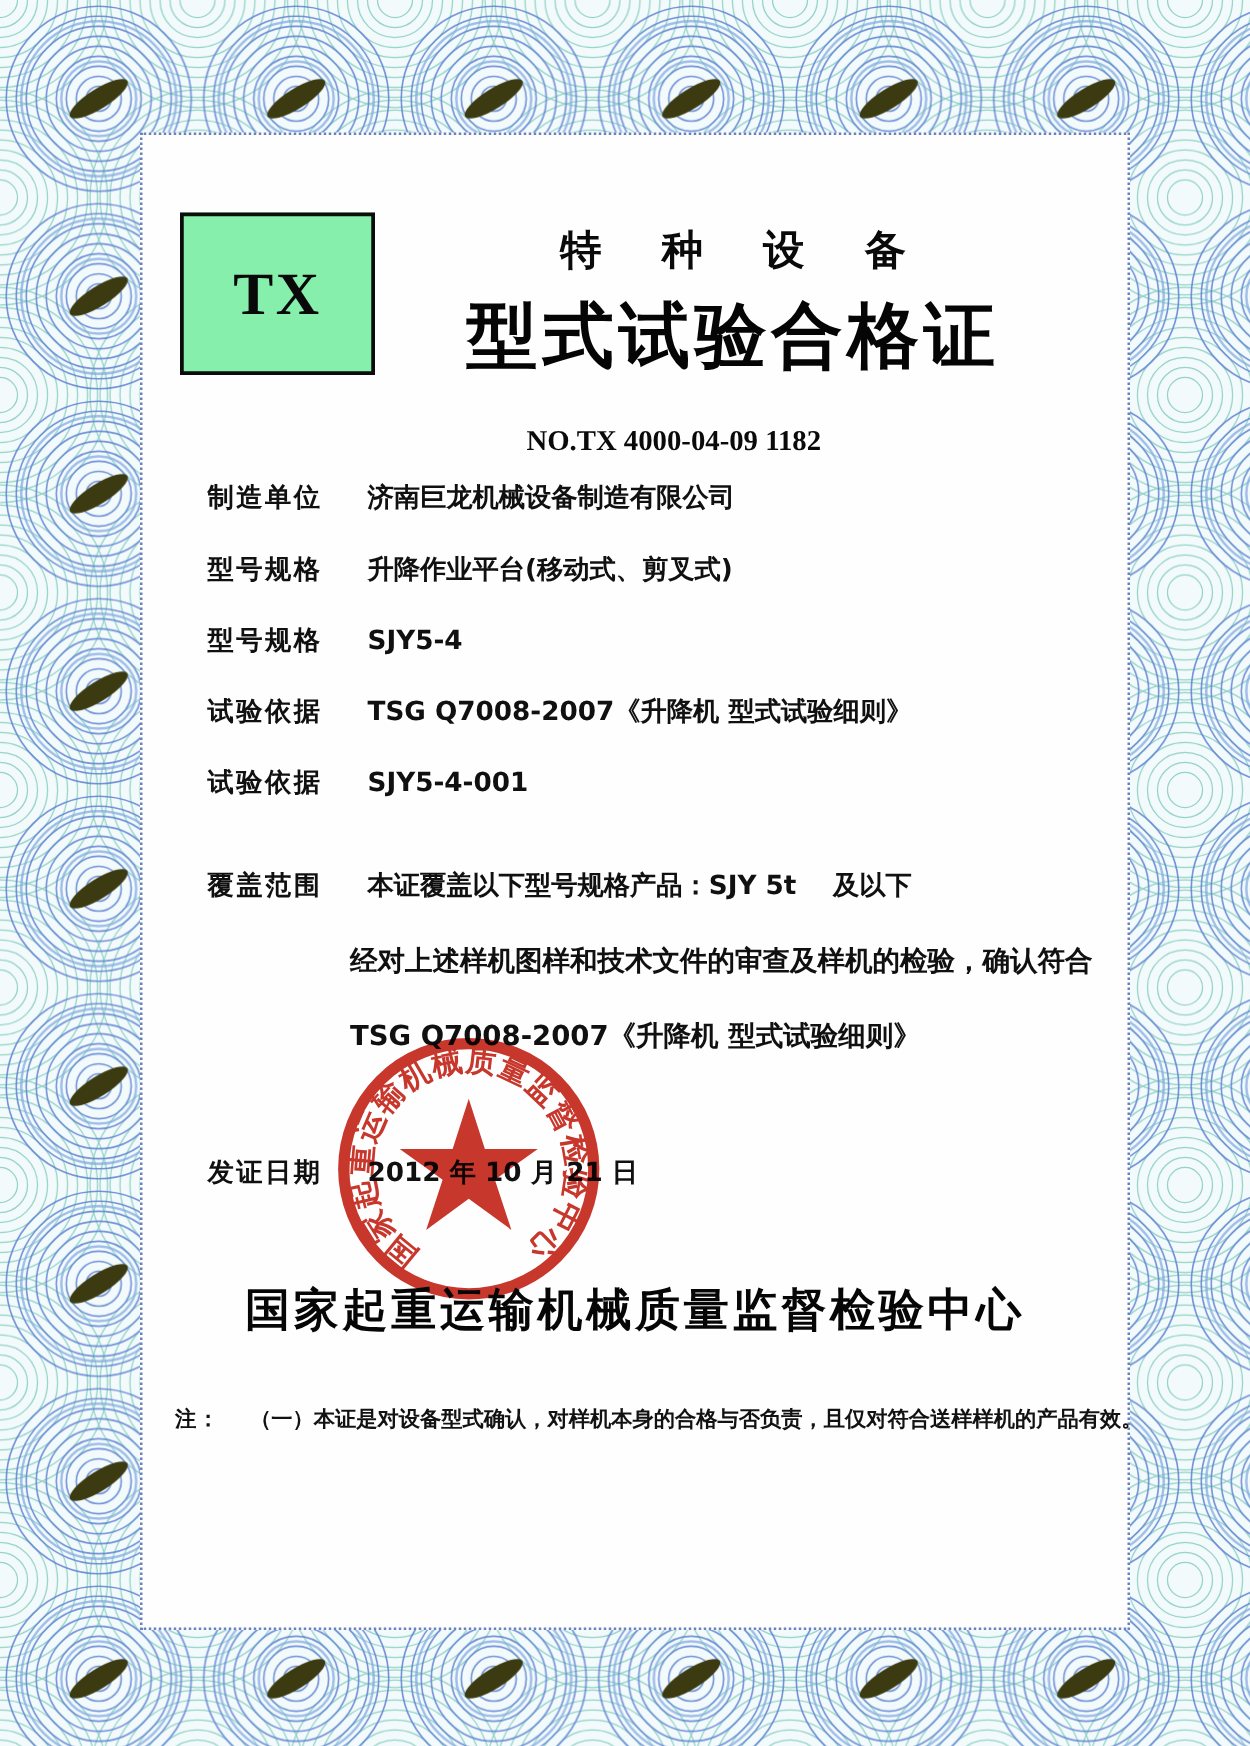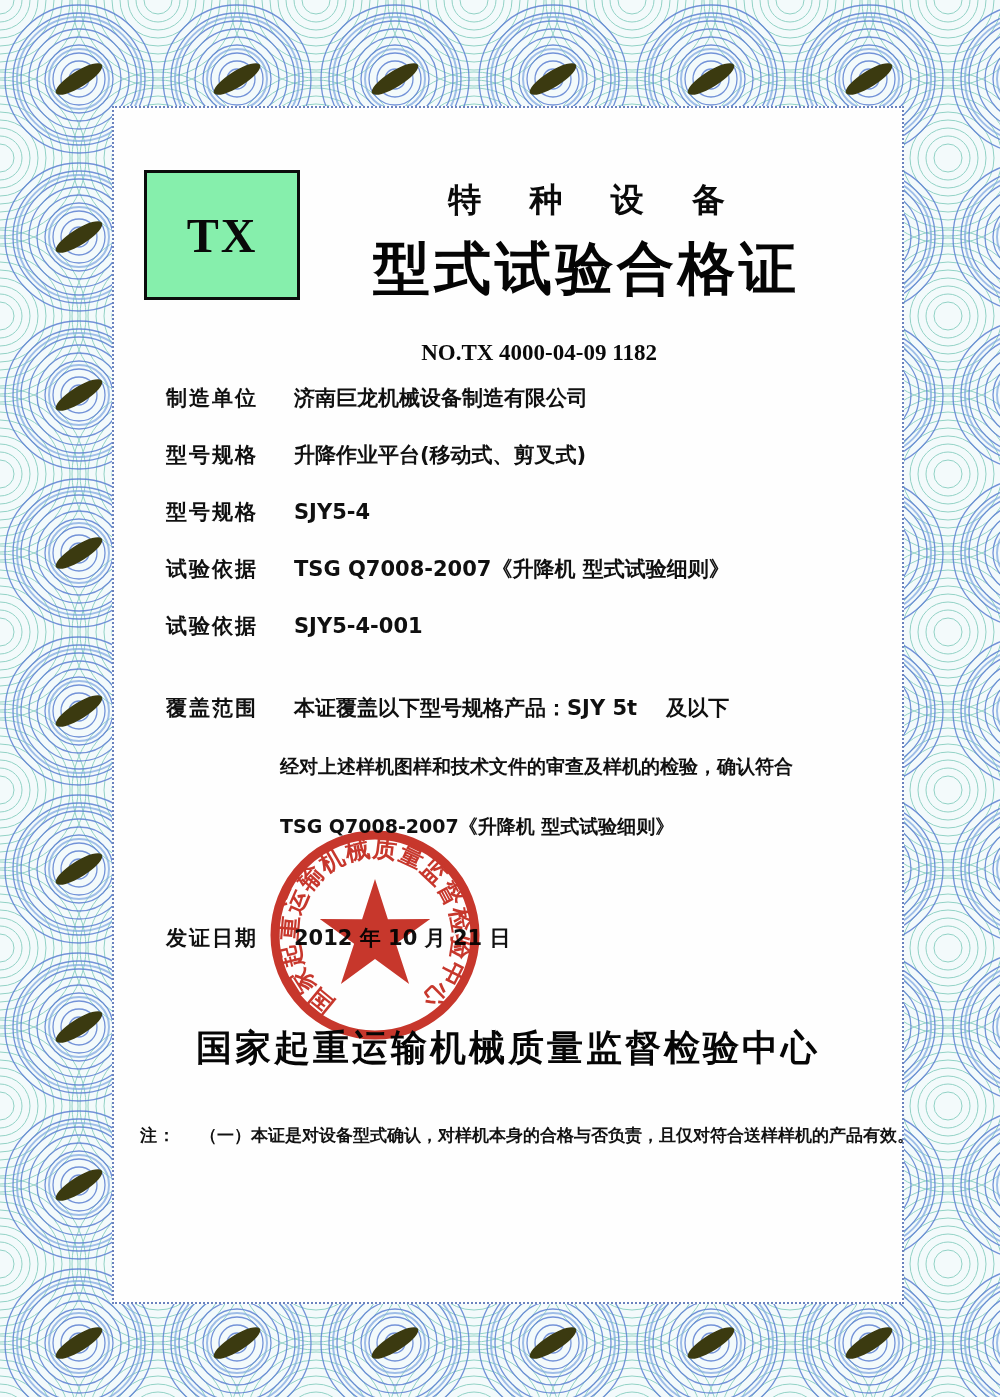--- a/index.html
+++ b/index.html
@@ -38,21 +38,21 @@
   }
   .cert-number{
     position:absolute;left:160px;top:232px;width:530px;text-align:center;
     font-family:"Liberation Serif","DejaVu Serif",serif;
     font-weight:bold;font-size:23px;color:#0a0a0a;white-space:pre;
   }
 
   .frow{position:absolute;left:52px;display:flex;align-items:baseline;white-space:pre;}
   .frow .lbl{font-weight:bold;font-size:21px;letter-spacing:2px;width:116px;flex:none;}
   .frow .val{font-weight:bold;font-size:21px;margin-left:12px;}
-  .cov-line{position:absolute;left:166px;font-weight:bold;font-size:19px;white-space:pre;}
+  .cov-line{position:absolute;left:166px;font-weight:bold;font-size:22px;white-space:pre;}
 
   .stamp{position:absolute;left:146px;top:712px;mix-blend-mode:multiply;opacity:.93;}
 
   .authority{
     position:absolute;left:0;top:916px;width:100%;text-align:center;
     font-weight:bold;font-size:36px;letter-spacing:3px;color:#060606;white-space:nowrap;
   }
 
   .note-marker{position:absolute;left:26px;top:1016px;font-weight:bold;font-size:17px;letter-spacing:1px;}
   .note-line{position:absolute;left:86px;font-weight:bold;font-size:17px;white-space:pre;color:#121212;}

